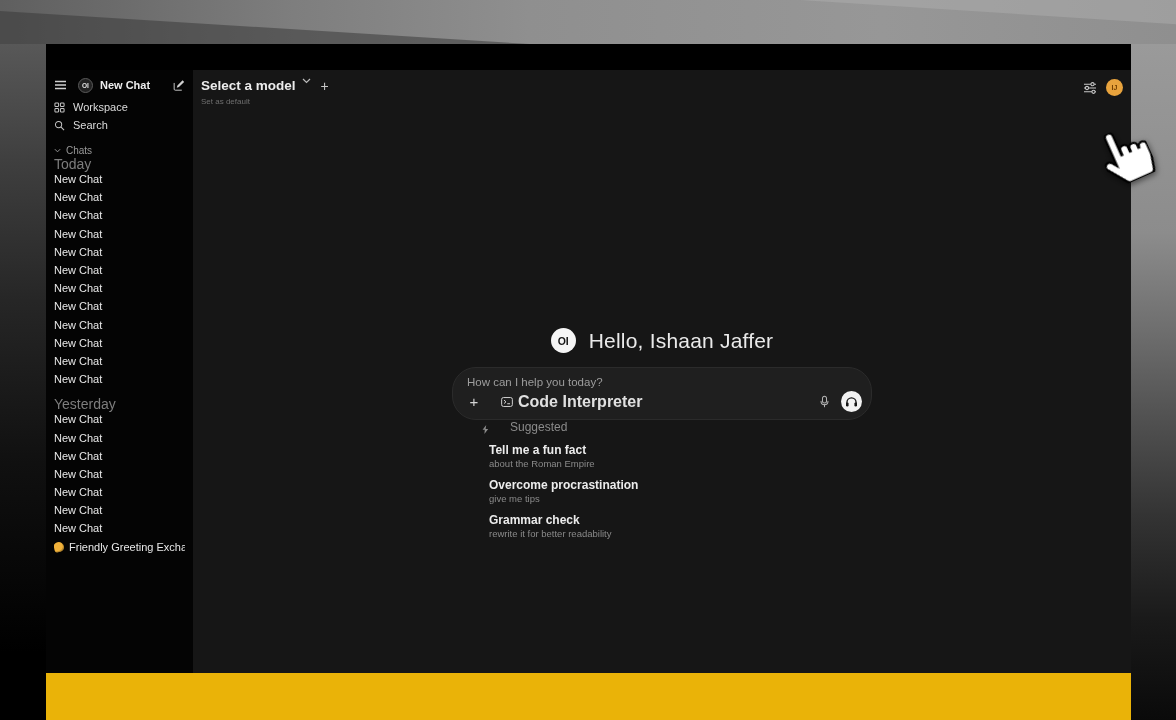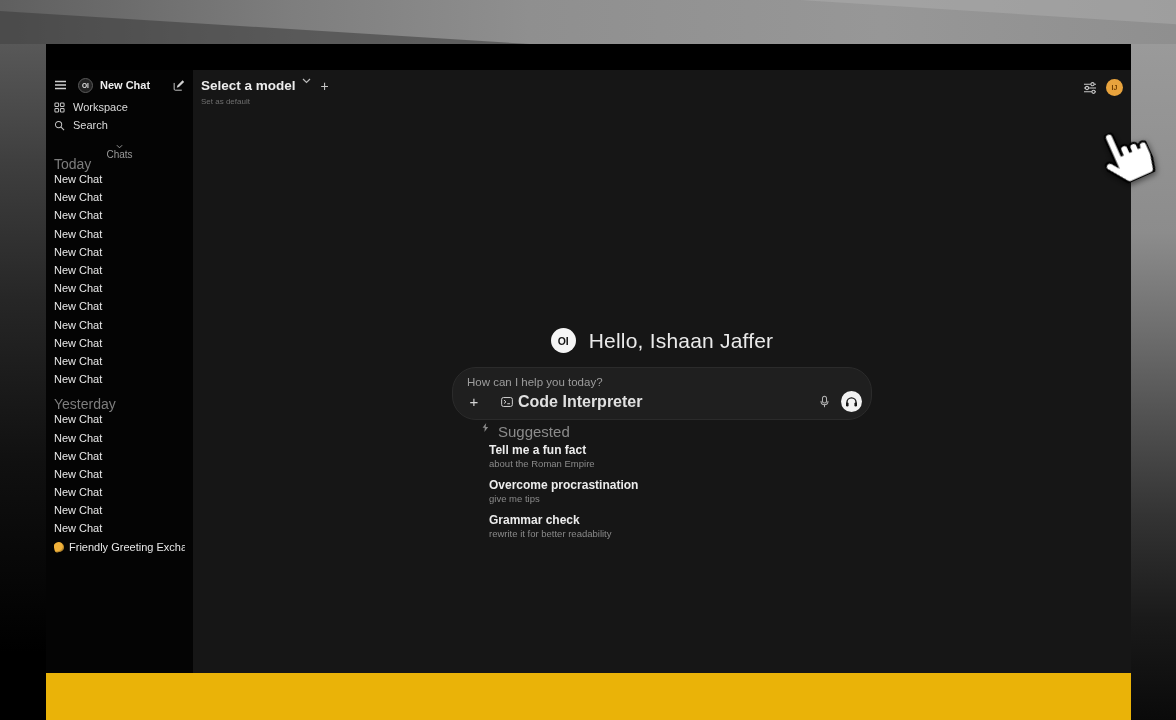--- a/index.html
+++ b/index.html
@@ -29,22 +29,22 @@
     color:#e5e5e5; overflow:hidden; }
   .side-header { display:flex; align-items:center; height:18px; }
   .logo-badge { width:15px; height:15px; border-radius:50%; background:#222;
     border:1px solid #5a5a5a; color:#e2e2e2; font-size:6.5px; font-weight:bold;
     display:flex; align-items:center; justify-content:center; margin-left:11px; flex:none; }
   .side-title { font-size:11px; font-weight:700; color:#ededed; margin-left:7px; flex:1;
     white-space:nowrap; overflow:hidden; }
   .icon-btn { display:flex; align-items:center; justify-content:center; flex:none; }
   .side-nav { margin-top:4px; }
   .nav-row { display:flex; align-items:center; gap:8px; height:18px; font-size:11px; color:#dcdcdc; }
-  .chats-head { display:flex; align-items:center; margin-top:10px; height:12px;
-    font-size:10px; color:#9a9a9a;flex-direction:column; }
+  .chats-head { display:flex; align-items:center; gap:5px; margin-top:10px; height:12px;
+    font-size:10px; color:#9a9a9a; }
   .group-label { font-size:14px; color:#7d7d7d; margin-top:2px; height:12px;
     display:flex; align-items:center; }
   .group-label.later { margin-top:10px; }
   .chat-item { height:18.2px; display:flex; align-items:center; font-size:11px;
     color:#e8e8e8; white-space:nowrap; overflow:hidden; cursor:pointer; }
   .chat-item.special { gap:5px; }
   .wave-blob { width:10px; height:10px; flex:none; background:#f0b13a;
     border-radius:45% 55% 50% 30%; transform:rotate(-12deg);
     box-shadow:inset -1px -1px 0 rgba(0,0,0,.25); }
 
@@ -73,22 +73,22 @@
   .composer-row { position:absolute; left:12px; right:9px; bottom:7px; display:flex; align-items:center; }
   .plus-btn { font-size:15px; color:#d6d6d6; width:18px; text-align:center; cursor:pointer; }
   .chip { display:flex; align-items:center; gap:5px; margin-left:18px; cursor:pointer; }
   .chip-label { font-size:16px; font-weight:600; color:#e0e0e0; }
   .spacer { flex:1; }
   .mic-btn { margin-right:11px; cursor:pointer; display:flex; }
   .call-btn { width:21px; height:21px; border-radius:50%; background:#f2f2f2;
     display:flex; align-items:center; justify-content:center; cursor:pointer; }
 
   .suggested { position:absolute; top:353px; left:289px; width:390px; }
-  .suggested-head { display:flex; align-items:flex-start; gap:9px; height:11px;
-    font-size:15px; color:#8b8b8b; }
+  .suggested-head { display:flex; align-items:flex-end; gap:21px; height:11px;
+    font-size:12px; color:#8b8b8b; }
   .suggest-item { margin-top:9px; padding-left:7px; cursor:pointer; }
   .suggest-title { font-size:12px; font-weight:600; color:#ececec; height:13px; }
   .suggest-sub { font-size:9.5px; color:#8a8a8a; margin-top:2px; height:11px; }
 
   
   .cursor { position:absolute; left:1102px; top:128px; width:48px; height:54px;
     transform:rotate(-24deg); filter:drop-shadow(0 2px 3px rgba(0,0,0,.55)); pointer-events:none; }
 </style>
 </head>
 <body>

